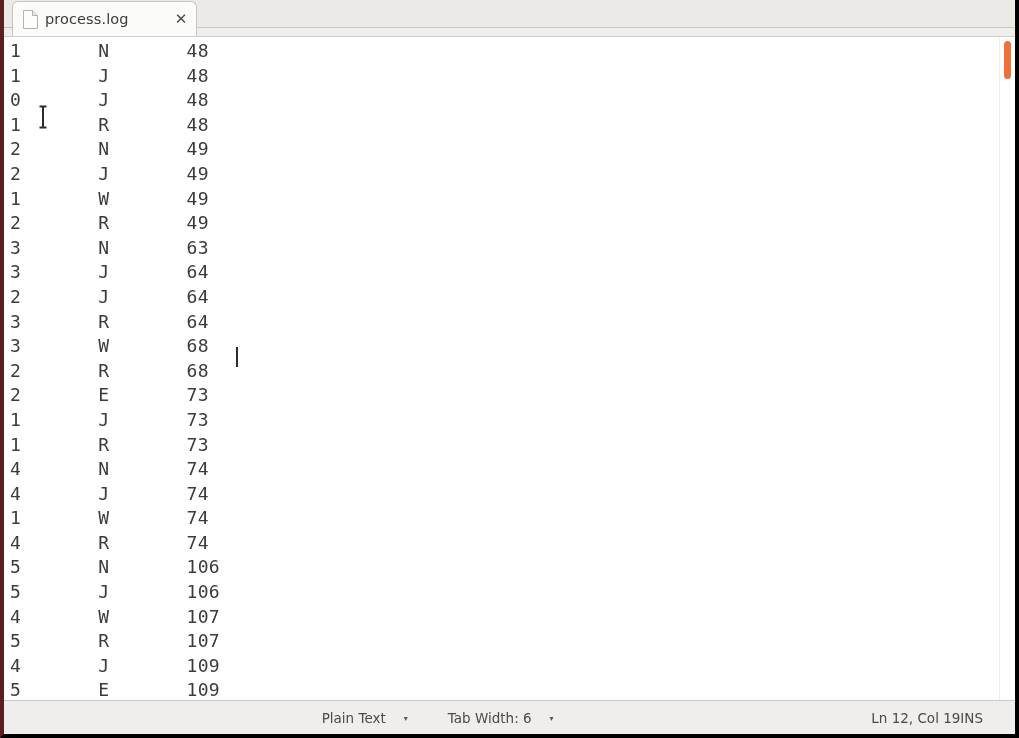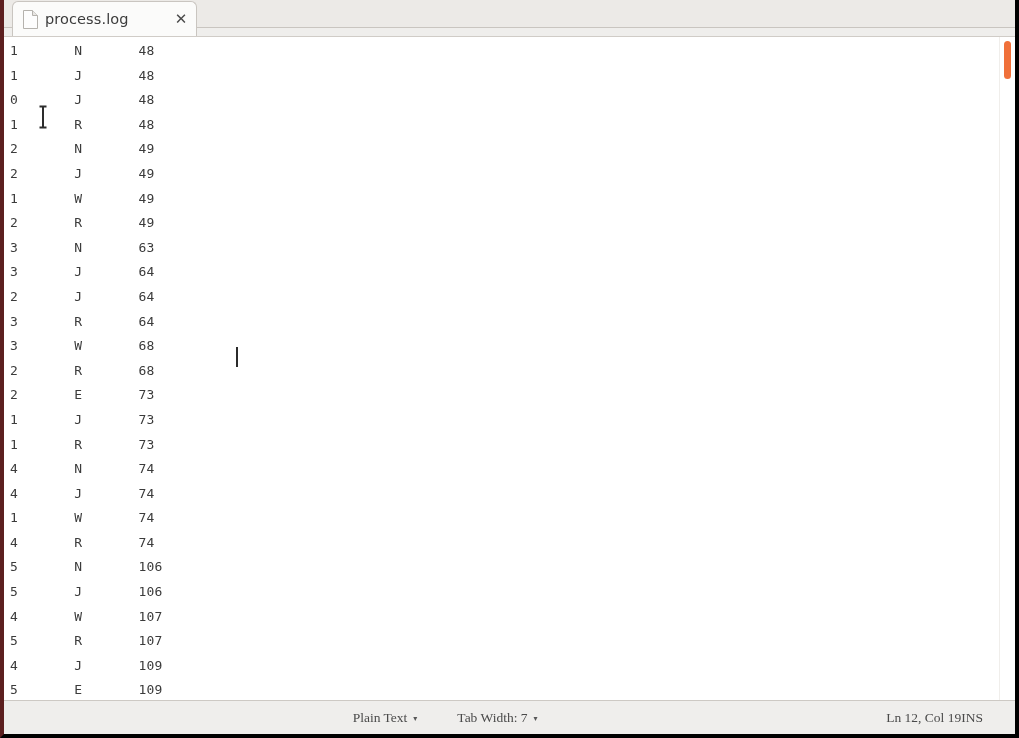--- a/index.html
+++ b/index.html
@@ -98,21 +98,21 @@
     right: 16px;
     bottom: 0;
     overflow: hidden;
     background: #ffffff;
     padding: 0;
   }
   #code {
     margin: 0;
     padding: 2px 0 0 6px;
     font-family: "DejaVu Sans Mono", monospace;
-    font-size: 13px;
+    font-size: 18px;
     line-height: 24.6px;
     color: #3b3b3b;
     white-space: pre;
     tab-size: 8;
     -moz-tab-size: 8;
     letter-spacing: 0.2px;
   }
 
   
   #caret {
@@ -157,24 +157,23 @@
     display: flex;
     align-items: center;
     font-family: "DejaVu Sans", sans-serif;
     font-size: 13.5px;
     color: #4a4a4a;
   }
   .sb-spacer { flex: 1 1 auto; }
   .sb-item {
     display: flex;
     align-items: center;
-    gap: 6px;
+    gap: 18px;
     white-space: nowrap;
     cursor: default;
-    font-family: Liberation Serif, serif;
   }
   .sb-item.clickable { cursor: pointer; }
   .sb-caret {
     font-size: 8px;
     color: #585858;
     line-height: 1;
     position: relative;
     top: 1px;
   }
   #sb-lang { margin-right: 40px; }
@@ -249,21 +248,21 @@
 
   <div id="statusbar">
     <span class="sb-spacer"></span>
 
     <span class="sb-item clickable" id="sb-lang">
       <span>Plain Text</span>
       <span class="sb-caret">▾</span>
     </span>
 
     <span class="sb-item clickable" id="sb-tabwidth">
-      <span>Tab Width: 7</span>
+      <span>Tab Width: 6</span>
       <span class="sb-caret">▾</span>
     </span>
 
     <span class="sb-spacer"></span>
 
     <span class="sb-item" id="sb-pos">Ln 12, Col 19</span>
 
     <span class="sb-item" id="sb-ins">INS</span>
   </div>
 

